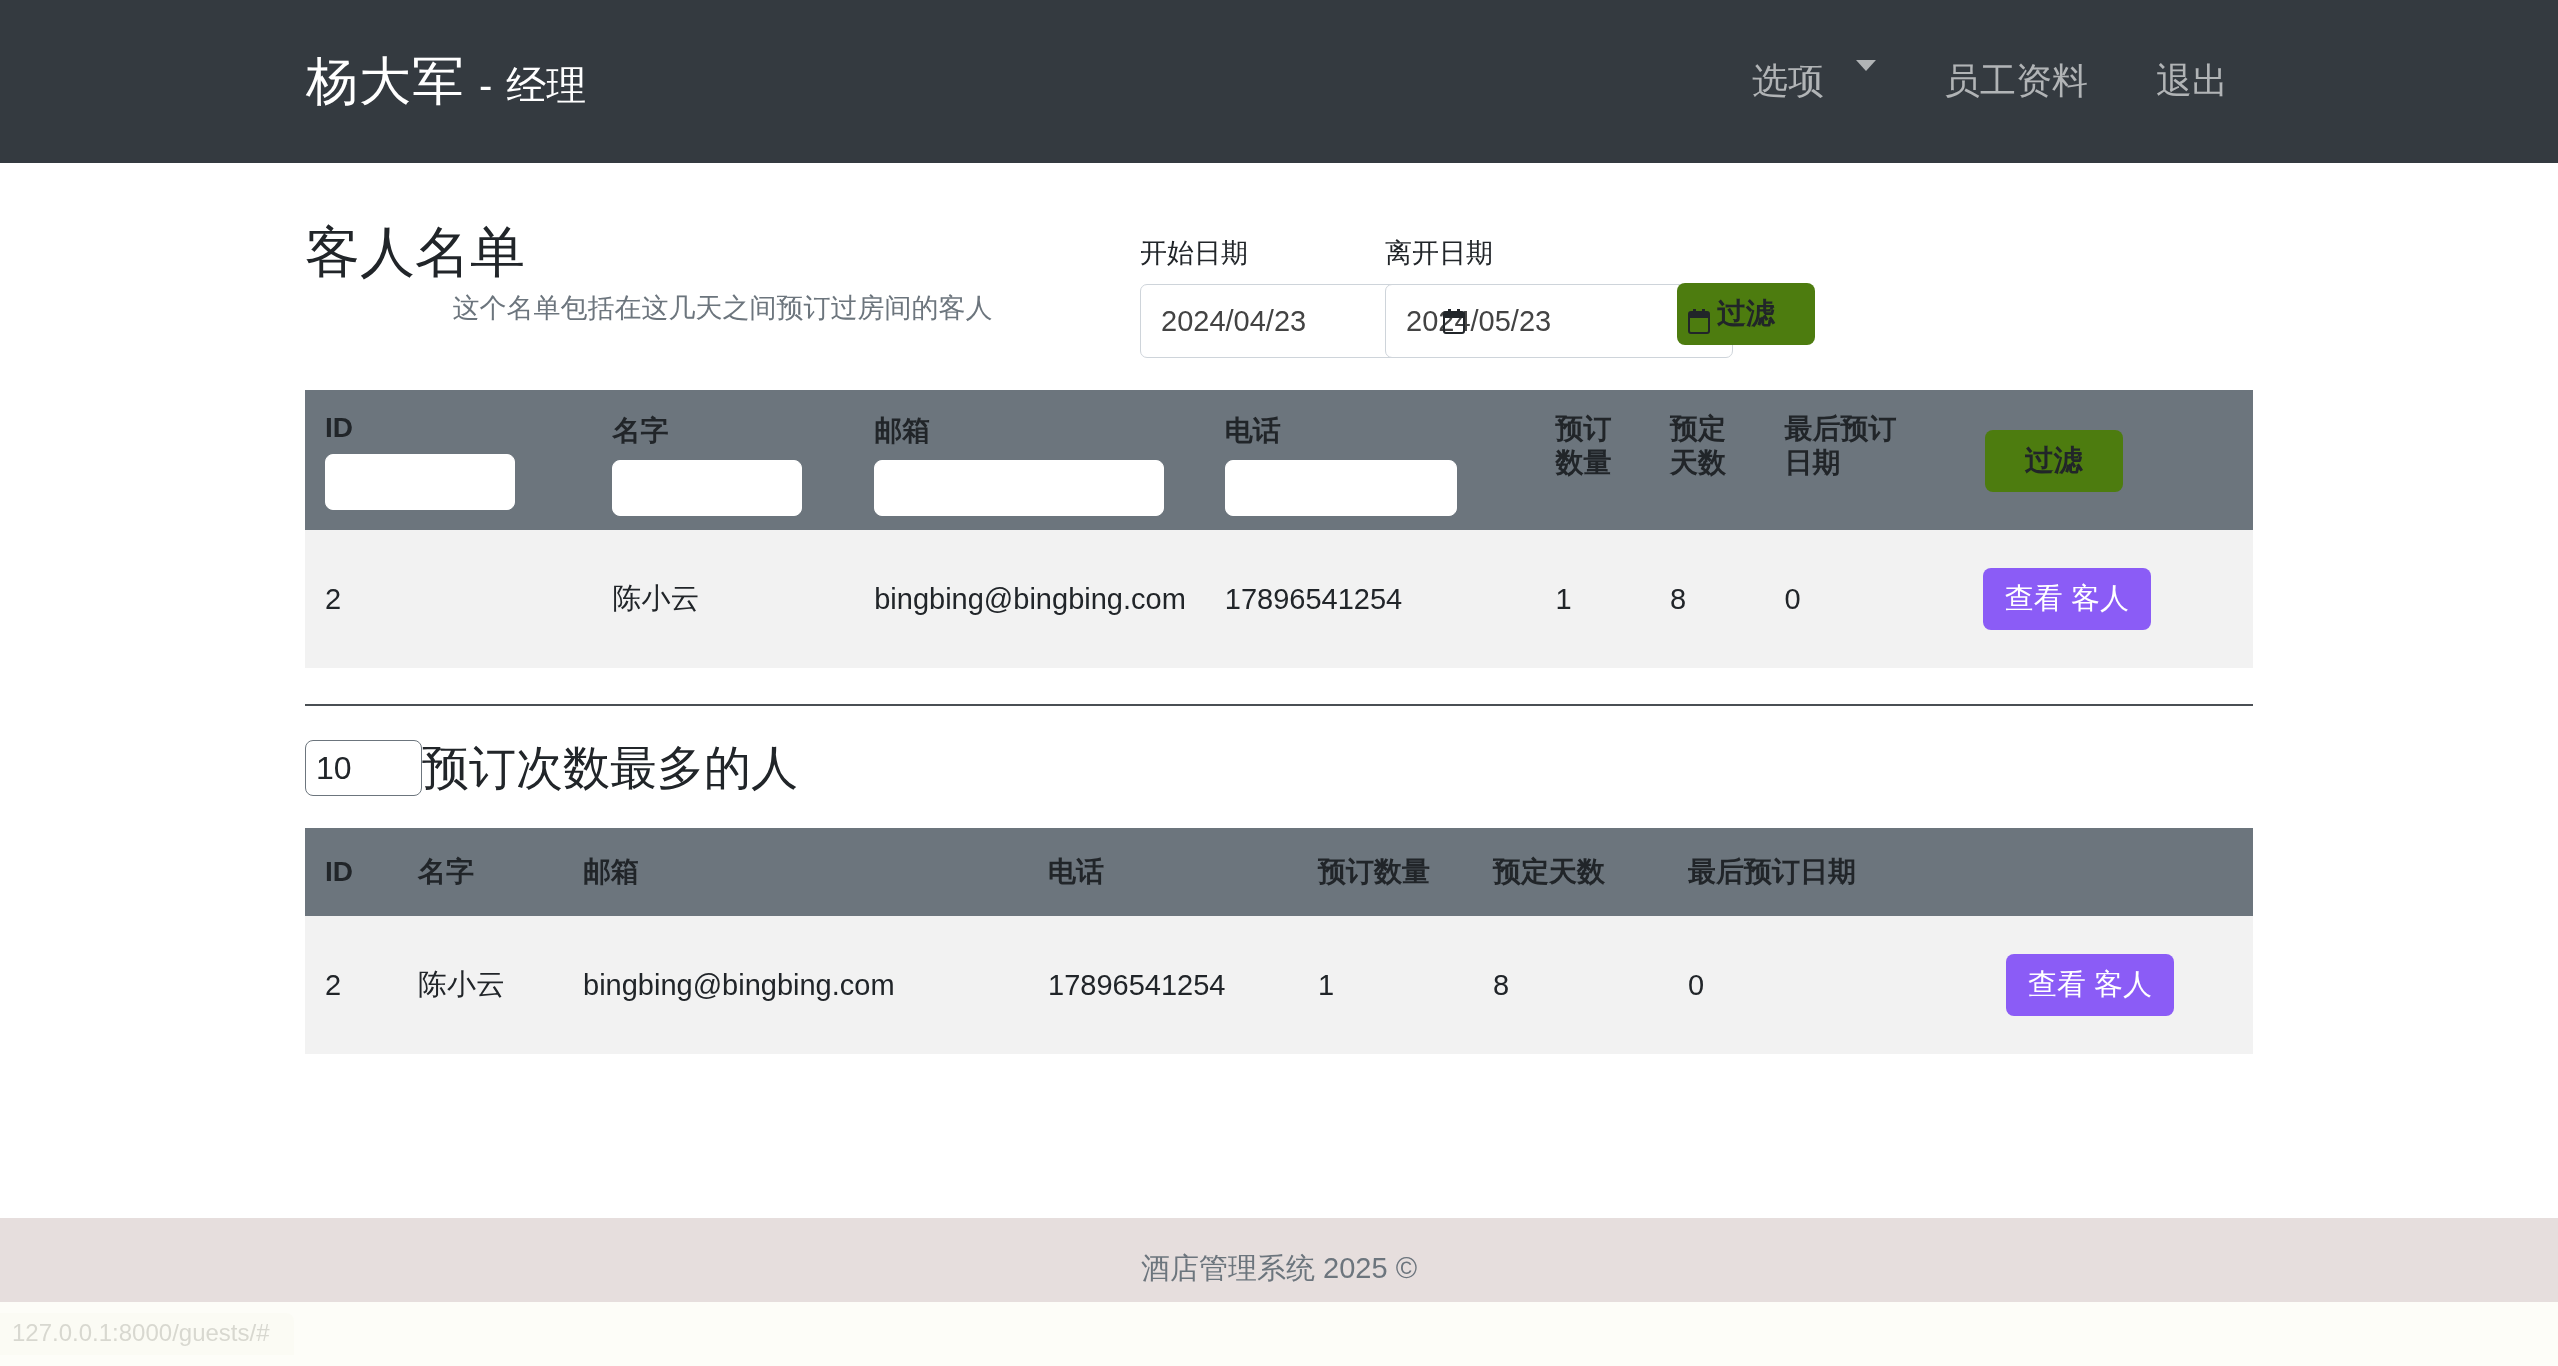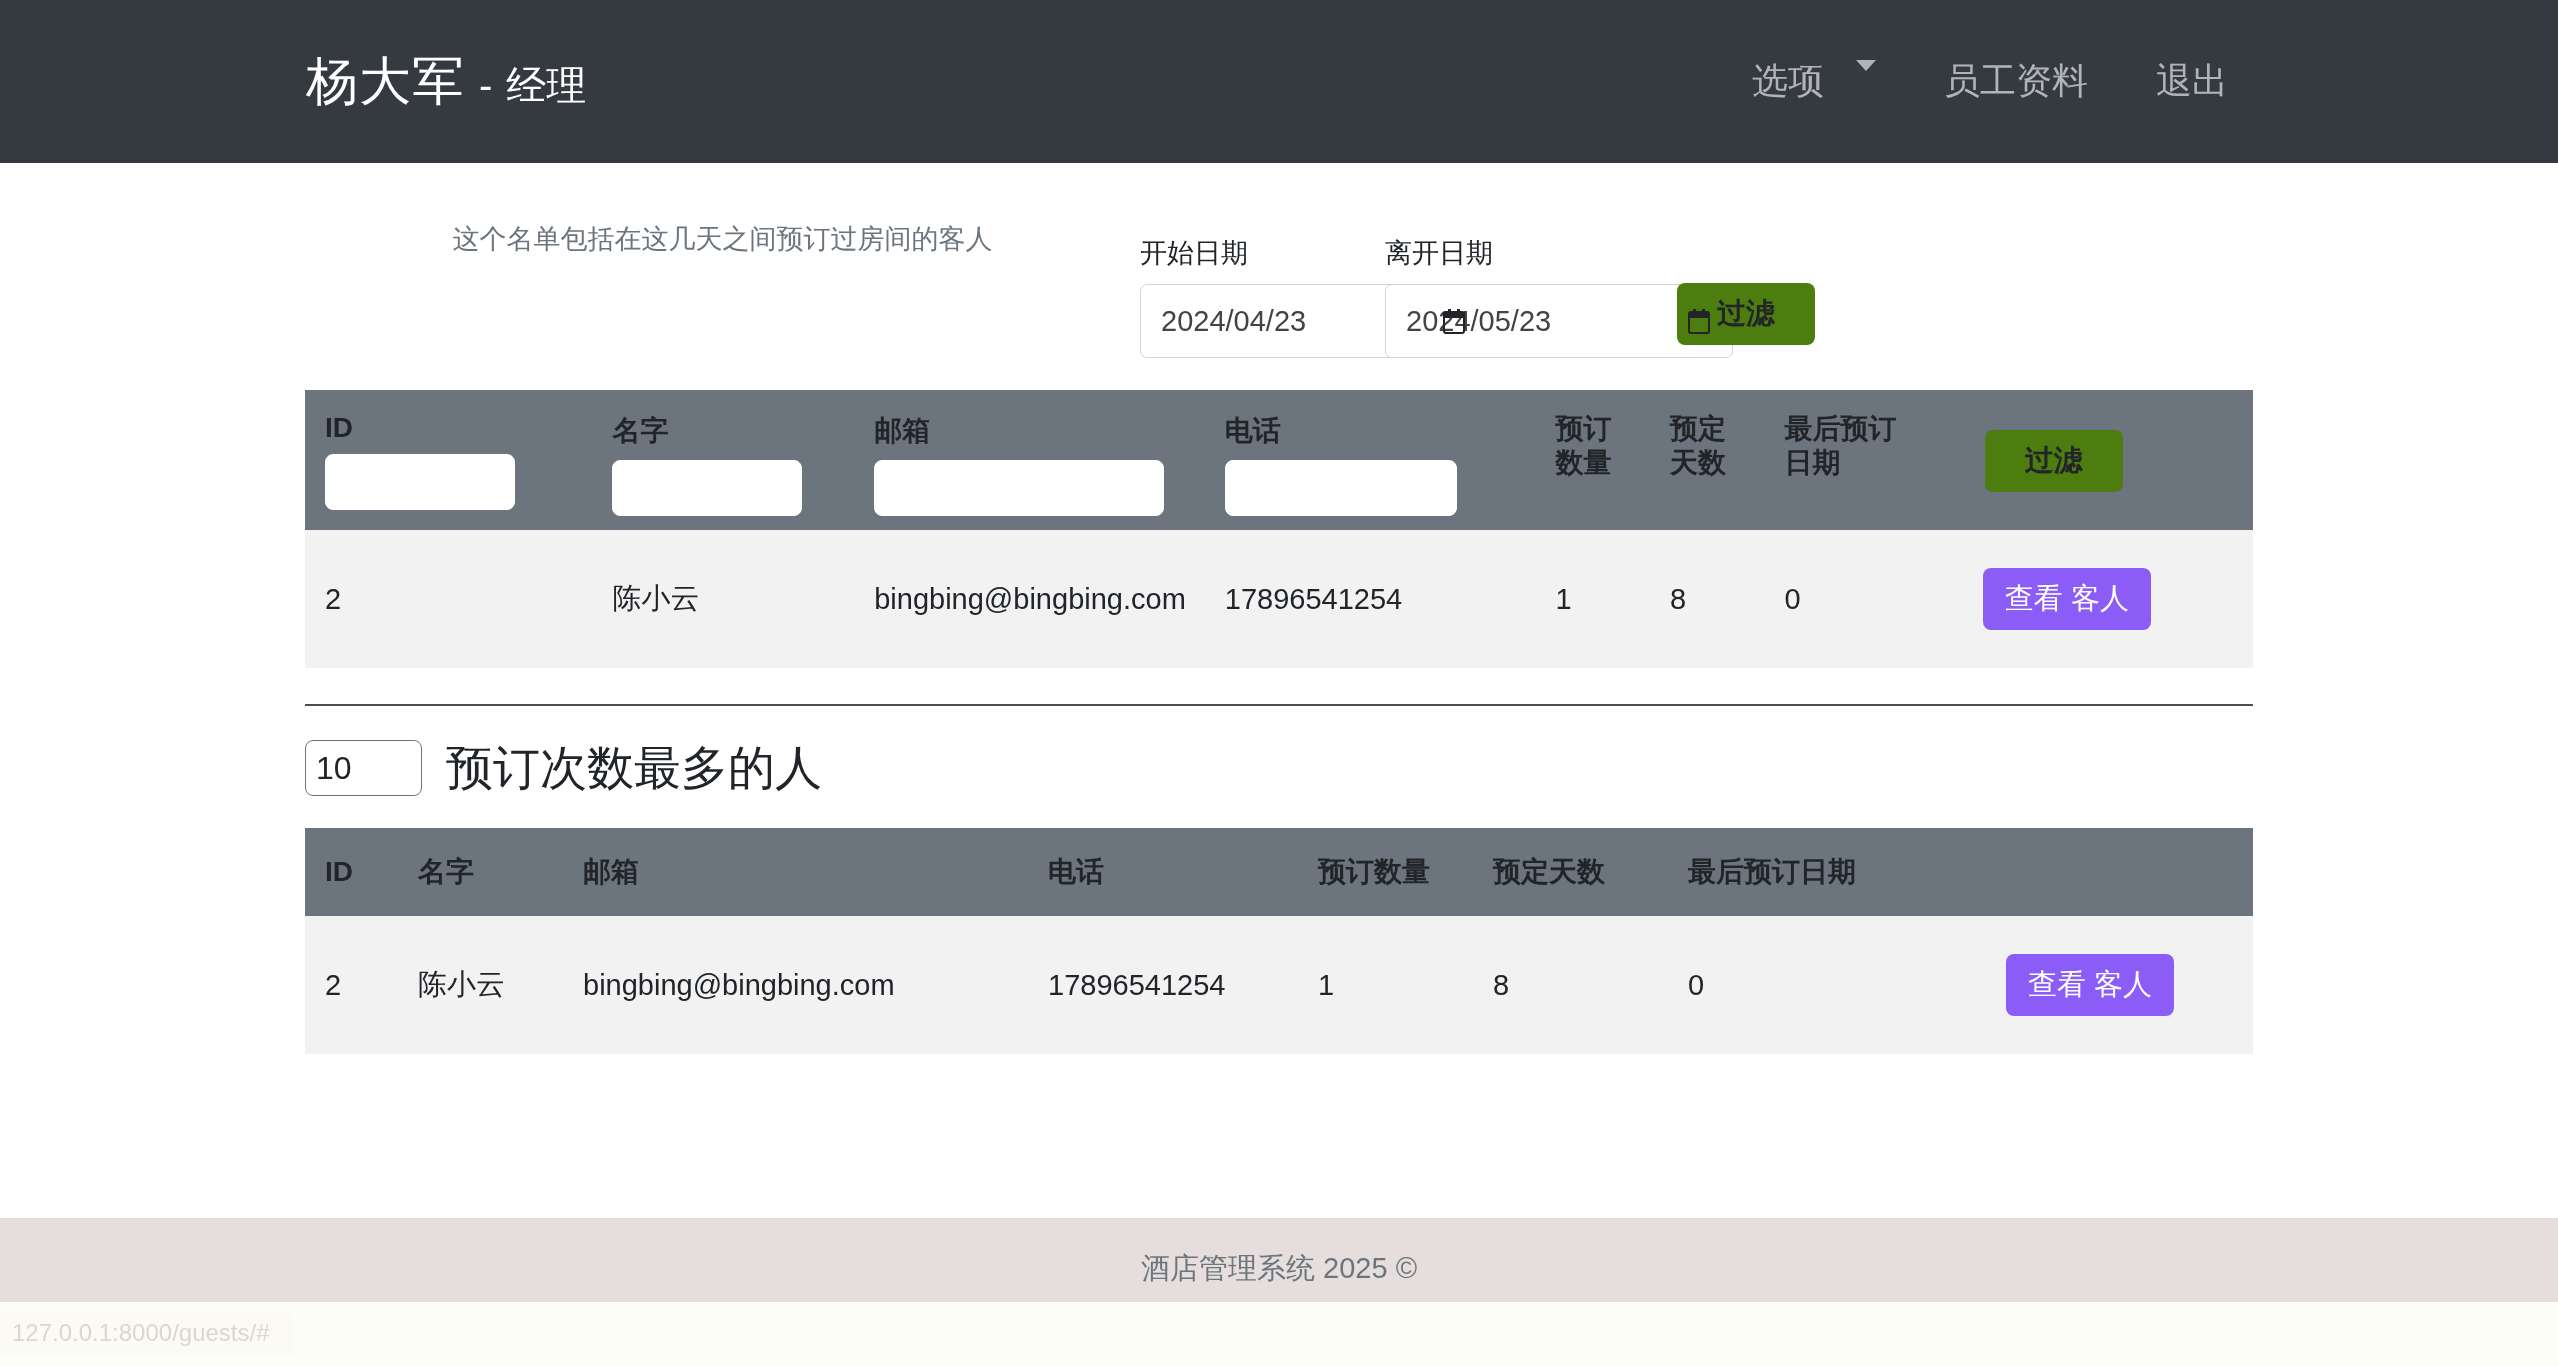--- a/index.html
+++ b/index.html
@@ -224,21 +224,20 @@
   hr.divider {
     border: none;
     border-top: 2px solid #4a4f54;
     margin: 36px 0 0 0;
   }
 
   
   .sec2-head {
     display: flex;
     align-items: center;
-    gap: 24px;
     margin-top: 34px;
   }
   .num-input {
     width: 117px;
     height: 56px;
     box-sizing: border-box;
     border: 1px solid #6c757d;
     border-radius: 8px;
     background: #ffffff;
     font-size: 32px;
@@ -311,20 +310,21 @@
     <a class="nav-link" href="#">
       <span>退出</span>
     </a>
   </div>
 </div>
 
 <div class="container">
 
   <div class="page-head">
     <div class="titles">
+      <h1 class="page-title">客人名单</h1>
       <p class="subtitle">这个名单包括在这几天之间预订过房间的客人</p>
     </div>
 
     <div class="date-group">
       <span class="field-label">开始日期</span>
       <div class="date-input">
         <span class="date-val">2024/04/23</span>
         <span class="cal-icon">
           <svg width="22" height="25" viewBox="0 0 22 25" xmlns="http://www.w3.org/2000/svg">
             <rect x="1" y="3" width="20" height="21" rx="2" fill="none" stroke="#212529" stroke-width="2"></rect>

